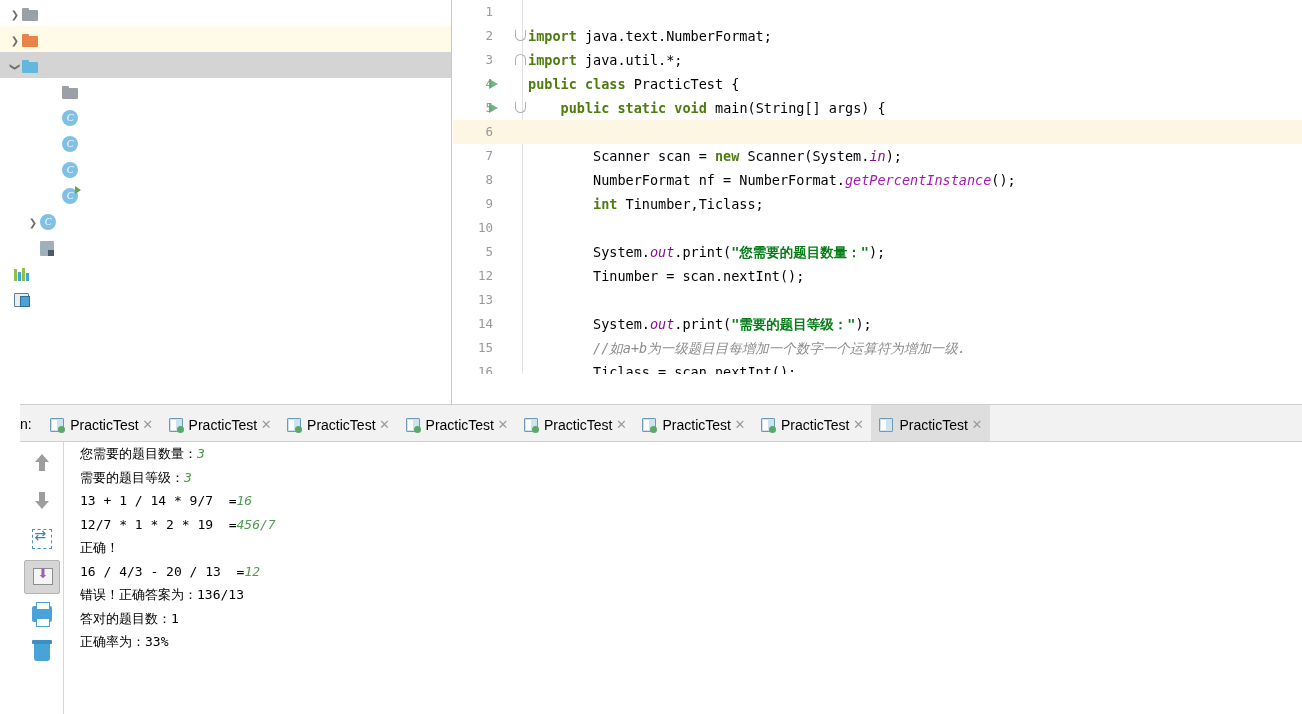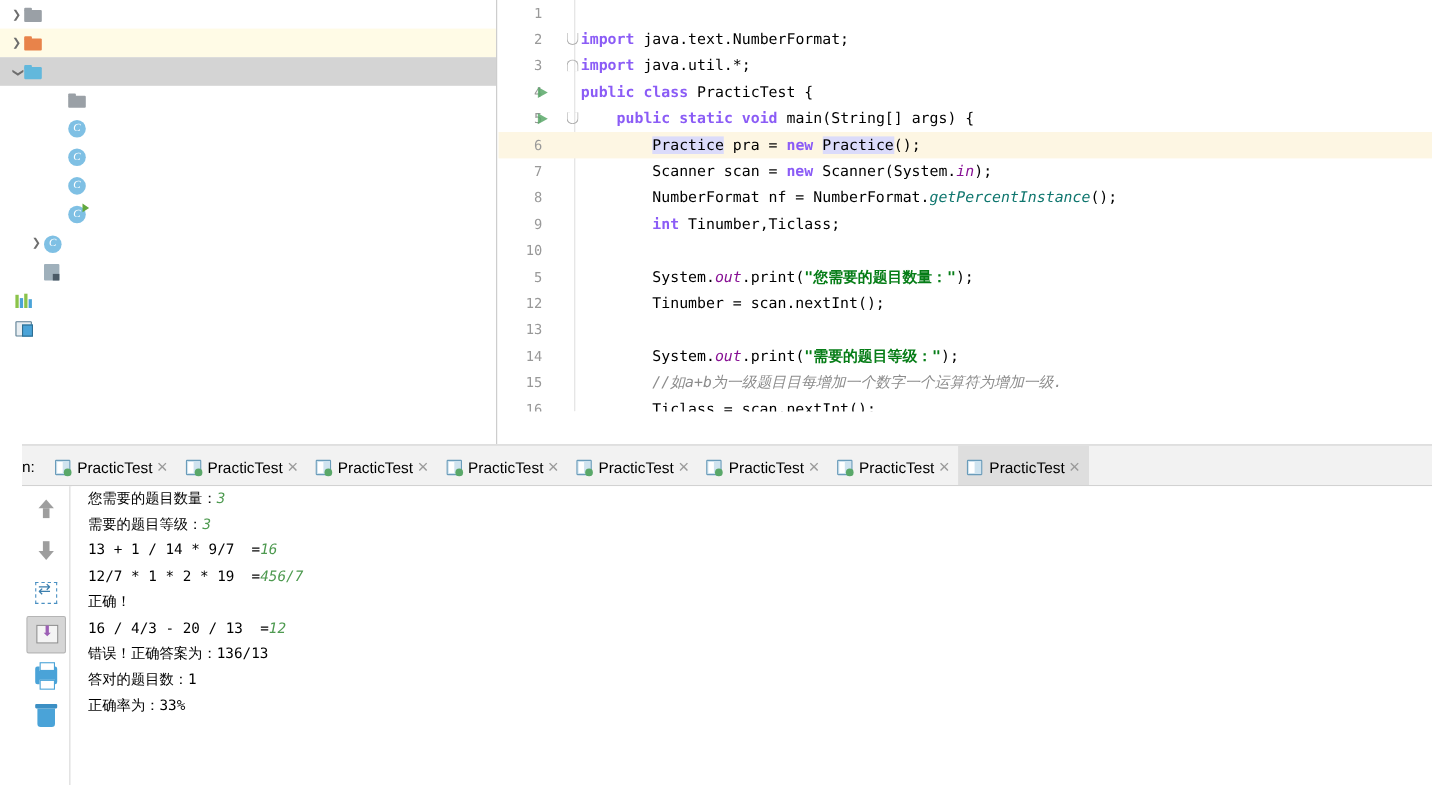--- a/index.html
+++ b/index.html
@@ -93,24 +93,24 @@
   .runmark { position: absolute; left: 8px; top: 7px; width: 0; height: 0;
              border-left: 9px solid #59a869; border-top: 5px solid transparent; border-bottom: 5px solid transparent;
              opacity: .85; }
   .fold { position: absolute; left: 34px; top: 6px; width: 11px; height: 11px;
           border: 1px solid #b0b0b0; border-top: none; border-radius: 0 0 6px 6px; }
   .fold.top { border: 1px solid #b0b0b0; border-bottom: none; border-radius: 6px 6px 0 0; }
   .gutter-bg { position: absolute; left: 0; top: 0; width: 70px; height: 374px; background: #ffffff;
                border-right: 1px solid #e0e0e0; }
   .code-text { position: absolute; left: 75px; top: 0; color: #000000; }
 
-  .kw { color: #8b5cf6; font-weight: bold; }
+  .kw { color: #4d7c0f; font-weight: bold; }
   .str { color: #067d17; font-weight: bold; }
   .cmt { color: #8c8c8c; font-style: italic; }
-  .static-i { color: #0f766e; font-style: italic; }
+  .static-i { color: #a21caf; font-style: italic; }
   .fld { color: #871094; font-style: italic; }
   .hl-ident { background: #dbdbfa; }
 
   .breadcrumb {
     position: absolute; left: 0; top: 374px; width: 849px; height: 30px;
     background: #f2f2f2; border-top: 1px solid #d6d6d6;
     font-size: 14px; color: #4a4a4a; line-height: 30px; padding-left: 85px; white-space: nowrap;
   }
   .bc-sep { color: #9a9a9a; padding: 0 7px; font-size: 11px; }
 
@@ -194,21 +194,21 @@
 
     <div class="editor">
       <div class="code-area">
         <div class="gutter-bg"></div>
         <div id="code-host">
             <div class="cline"><span class="gutter-num">1</span><span class="gutter-icons"></span><span class="code-text"></span></div>
             <div class="cline"><span class="gutter-num">2</span><span class="gutter-icons"><span class="fold"></span></span><span class="code-text"><span class="kw">import</span> java.text.NumberFormat;</span></div>
             <div class="cline"><span class="gutter-num">3</span><span class="gutter-icons"><span class="fold top"></span></span><span class="code-text"><span class="kw">import</span> java.util.*;</span></div>
             <div class="cline"><span class="gutter-num">4</span><span class="gutter-icons"><span class="runmark"></span></span><span class="code-text"><span class="kw">public</span> <span class="kw">class</span> PracticTest {</span></div>
             <div class="cline"><span class="gutter-num">5</span><span class="gutter-icons"><span class="runmark"></span><span class="fold"></span></span><span class="code-text">    <span class="kw">public</span> <span class="kw">static</span> <span class="kw">void</span> main(String[] args) {</span></div>
-            <div class="cline hl"><span class="gutter-num">6</span><span class="gutter-icons"></span><span class="code-text">        <span class="hl-ident">Practice</span> pra = <span class="kw">new</span> <span class="hl-ident">Practice</span>();</span></div>
+            <div class="cline hl"><span class="gutter-num">6</span><span class="gutter-icons"></span></div>
             <div class="cline"><span class="gutter-num">7</span><span class="gutter-icons"></span><span class="code-text">        Scanner scan = <span class="kw">new</span> Scanner(System.<span class="fld">in</span>);</span></div>
             <div class="cline"><span class="gutter-num">8</span><span class="gutter-icons"></span><span class="code-text">        NumberFormat nf = NumberFormat.<span class="static-i">getPercentInstance</span>();</span></div>
             <div class="cline"><span class="gutter-num">9</span><span class="gutter-icons"></span><span class="code-text">        <span class="kw">int</span> Tinumber,Ticlass;</span></div>
             <div class="cline"><span class="gutter-num">10</span><span class="gutter-icons"></span><span class="code-text"></span></div>
             <div class="cline"><span class="gutter-num">5</span><span class="gutter-icons"></span><span class="code-text">        System.<span class="fld">out</span>.print(<span class="str">"您需要的题目数量："</span>);</span></div>
             <div class="cline"><span class="gutter-num">12</span><span class="gutter-icons"></span><span class="code-text">        Tinumber = scan.nextInt();</span></div>
             <div class="cline"><span class="gutter-num">13</span><span class="gutter-icons"></span><span class="code-text"></span></div>
             <div class="cline"><span class="gutter-num">14</span><span class="gutter-icons"></span><span class="code-text">        System.<span class="fld">out</span>.print(<span class="str">"需要的题目等级："</span>);</span></div>
             <div class="cline"><span class="gutter-num">15</span><span class="gutter-icons"></span><span class="code-text"><span class="cmt">        //如a+b为一级题目目每增加一个数字一个运算符为增加一级.</span></span></div>
             <div class="cline"><span class="gutter-num">16</span><span class="gutter-icons"></span><span class="code-text">        Ticlass = scan.nextInt();</span></div>

